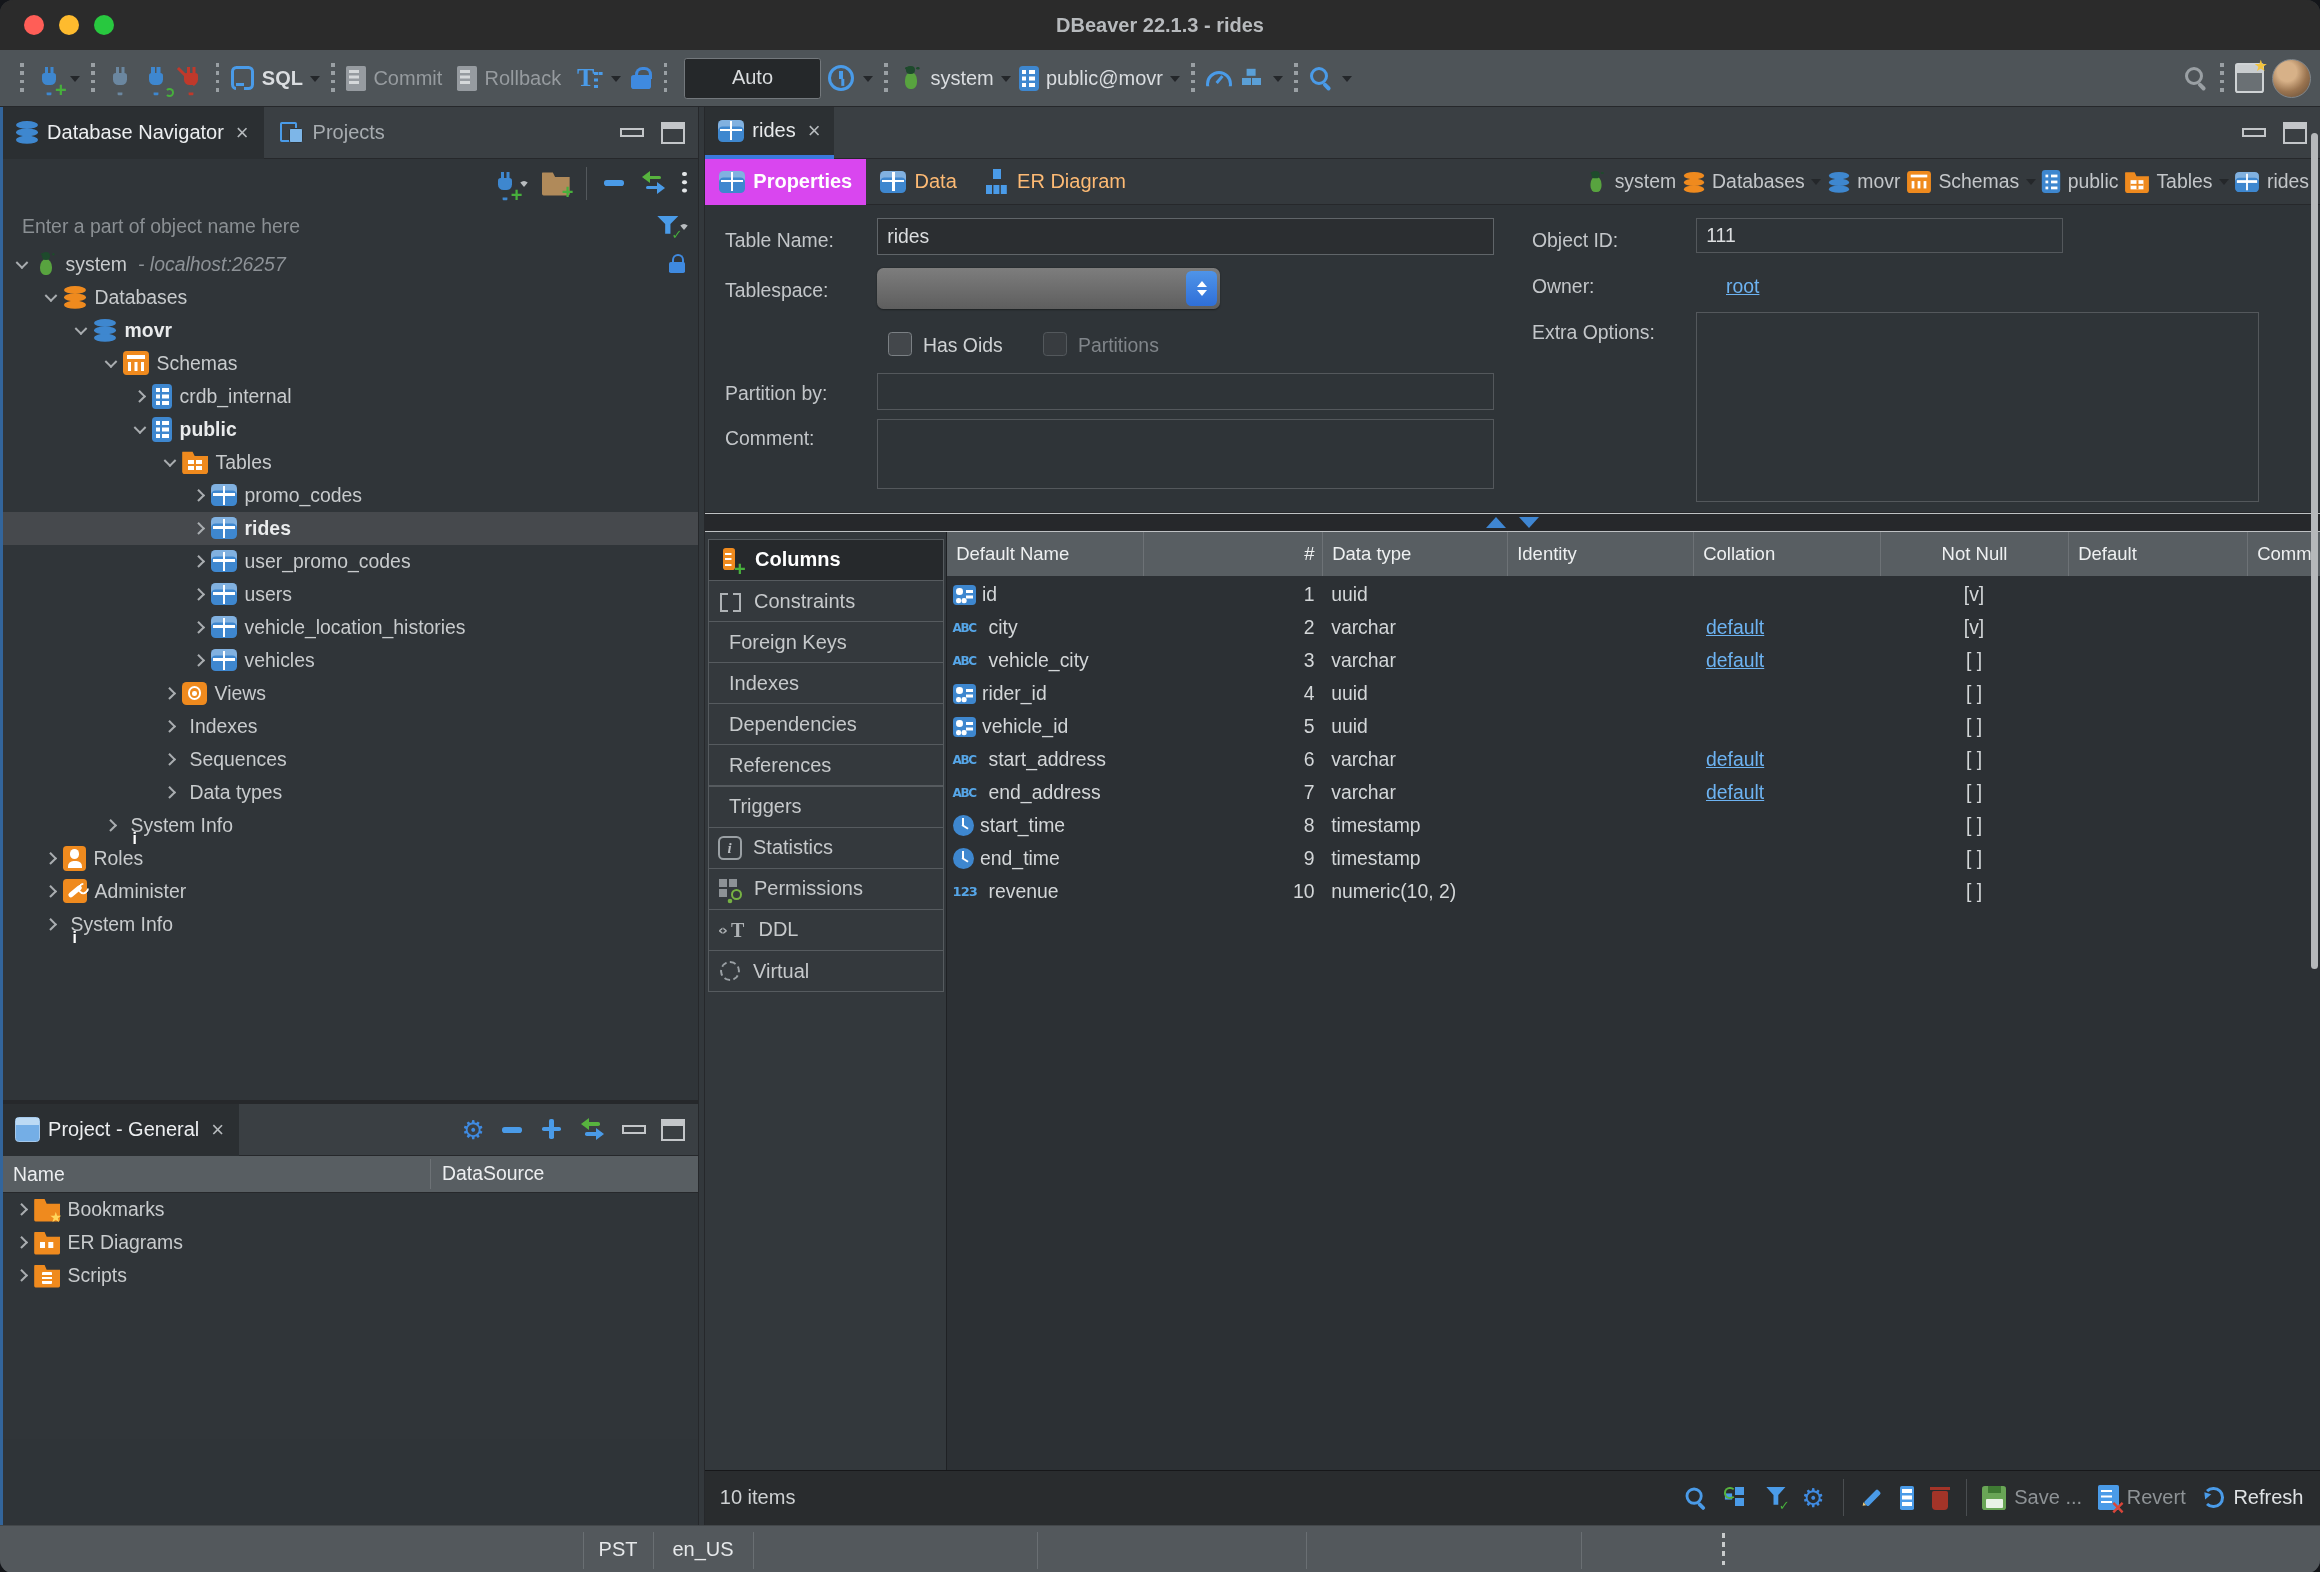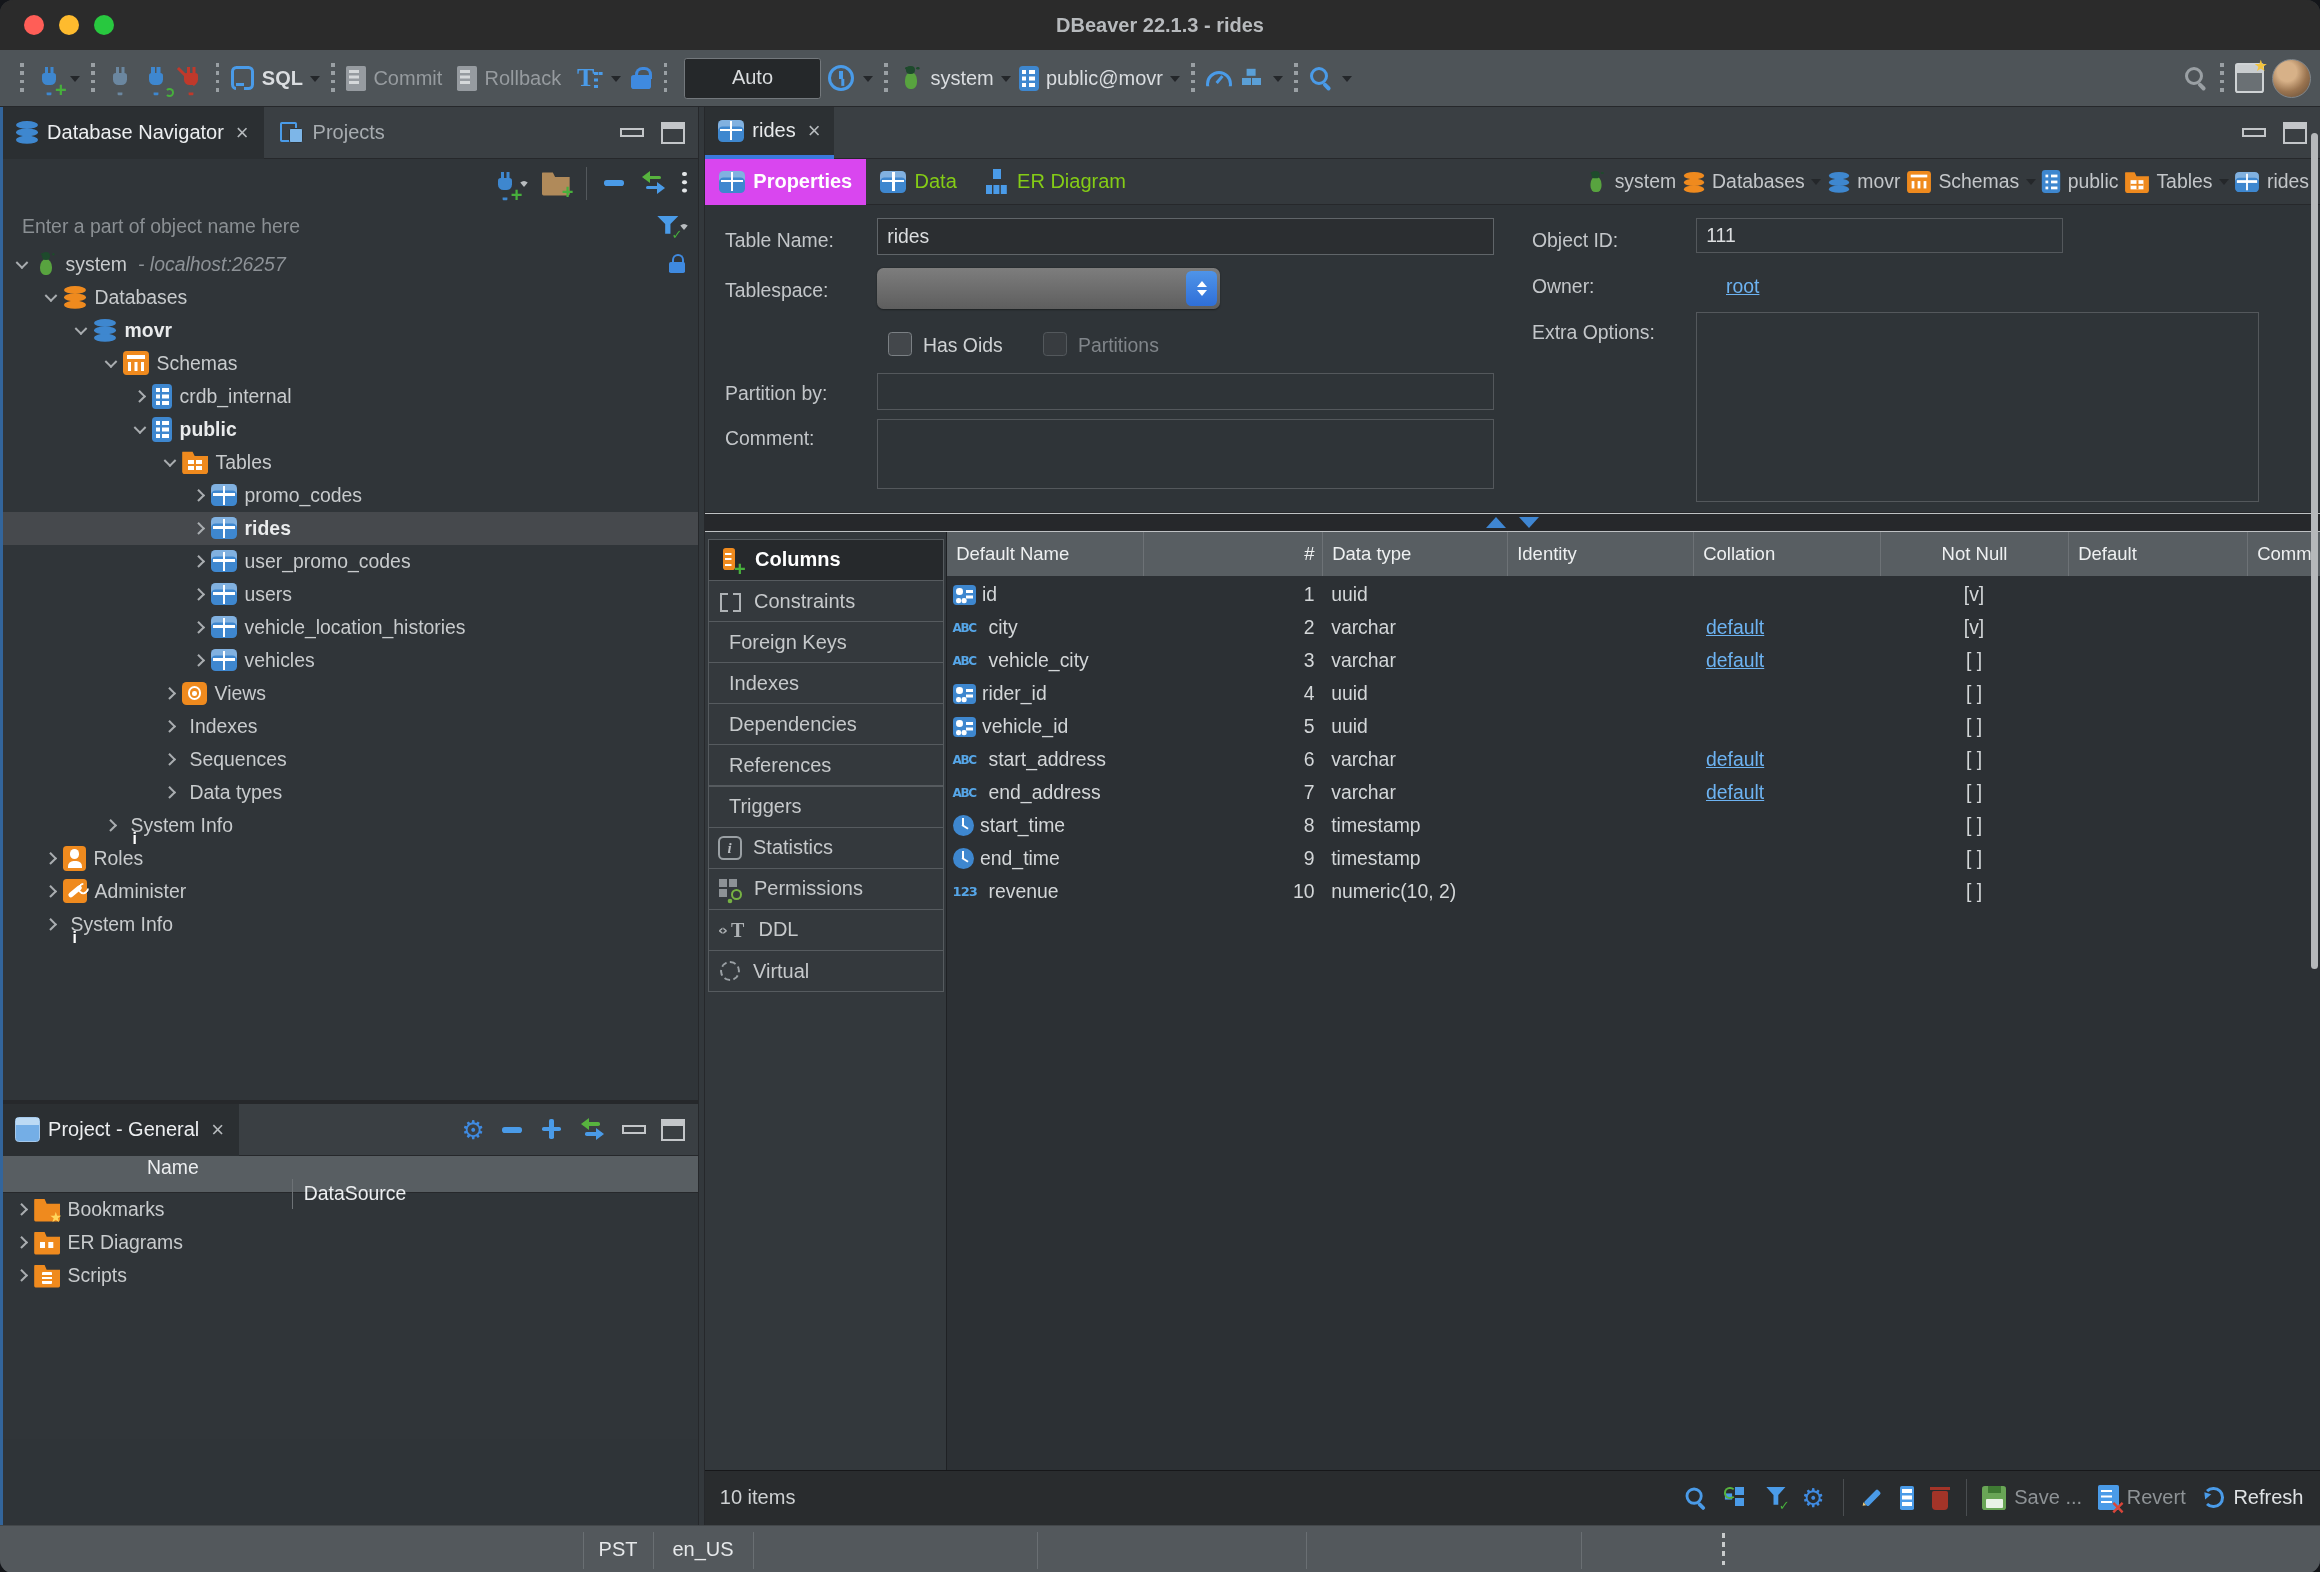--- a/index.html
+++ b/index.html
@@ -143,40 +143,40 @@
   .ic-folder-scr::after{left:8.3px;top:8.3px;width:9.2px;height:12px;background:linear-gradient(to bottom,transparent 2.8px,#ef8a1e 2.8px 4.6px,transparent 4.6px 7.4px,#ef8a1e 7.4px 9.2px,transparent 9.2px),#fff;border-radius:0.9px;}
   .ic-projects{width:26px;height:25px;}
   .ic-projects::before{left:1.8px;top:1.8px;width:13px;height:16.6px;border:2.8px solid #4a9be8;border-radius:1.8px;}
   .ic-projects::after{left:11px;top:8.3px;width:12px;height:13px;background:#7db6e8;border:1.8px solid #303539;border-radius:1.8px;}
   .ic-projgen{width:25px;height:25px;background:#74aee6;border:1.8px solid #a5c9ec;border-radius:3.7px;}
   .ic-projgen::before{left:0;right:0;top:0;height:6.5px;background:#bcdaf4;}
 
   
   .project{position:absolute;left:0;top:1104px;width:698px;height:335px;background:#303539;}
   .hsash{position:absolute;left:0;top:1100px;width:698px;height:3.7px;background:#26282b;}
-  .colhdr{height:37px;background:#585e62;border-bottom:0.9px solid #26282b;display:flex;align-items:center;font-size:19.4px;color:#eceef0;flex-direction:column;}
+  .colhdr{height:37px;background:#585e62;border-bottom:0.9px solid #26282b;display:flex;align-items:center;font-size:19.4px;color:#eceef0;}
   .colhdr .c1{width:430px;padding-left:13px;}
   .colhdr .c2{flex:1;border-left:0.9px solid #6d7276;padding-left:11px;height:29.5px;line-height:29.5px;}
   .ic-gearblue{width:26px;height:26px;}
   .ic-gearblue::before{content:"⚙";left:0;top:0;color:#3f8ae0;font-size:26px;line-height:26px;}
   .ic-plusblue{width:24px;height:24px;}
   .ic-plusblue::before{left:10px;top:1.8px;width:4.6px;height:20px;background:#4a9be8;border-radius:1.8px;}
   .ic-plusblue::after{left:2.8px;top:9.2px;width:19.4px;height:4.6px;background:#4a9be8;border-radius:1.8px;}
 
   
   .vsash{position:absolute;left:698px;top:107px;width:7.4px;height:1418px;background:#33383c;border-left:0.9px solid #26282b;border-right:0.9px solid #26282b;}
   .blueedge{position:absolute;left:0;top:107px;width:2.8px;height:1418px;background:#33659b;}
 
   
   .editor{position:absolute;left:705px;top:107px;width:1615px;height:1418px;background:#2f3438;}
   .etabbar{height:52px;background:#3a3f43;border-bottom:0.9px solid #26282b;display:flex;align-items:center;}
   .etab{height:52px;display:flex;align-items:center;gap:8.3px;padding:0 13px;font-size:20px;color:#e8eaec;background:#2c3033;border-bottom:4.6px solid #3b79dd;}
   .etabbar .winbtns{margin-left:auto;display:flex;gap:16.6px;margin-right:13px;align-items:center;}
   .viewbar{height:46px;background:#34393d;border-bottom:0.9px solid #26282b;display:flex;align-items:center;}
-  .vtab{height:46px;display:flex;align-items:center;gap:8.3px;padding:0 14px;font-size:20px;color:#84cc16;}
+  .vtab{height:46px;display:flex;align-items:center;gap:8.3px;padding:0 14px;font-size:20px;color:#fdba74;}
   .vtab.active{background:#d946ef;color:#ffffff;font-weight:bold;}
   .ic-erd{width:24px;height:25px;}
   .ic-erd::before{left:8.3px;top:0;width:8.3px;height:10px;background:#4a9be8;box-shadow:0 2.8px 0 0.9px #34393d;}
   .ic-erd::after{left:0.9px;bottom:0;width:6.5px;height:9.2px;background:#4a9be8;box-shadow:7.4px 0 0 #4a9be8,14.8px 0 0 #4a9be8;}
   .bcrumb{margin-left:auto;display:flex;align-items:center;gap:5.5px;margin-right:11px;}
   .bitem{display:flex;align-items:center;gap:6.5px;color:#c3c6c9;font-size:19.4px;}
   .bitem .ic{transform:scale(0.92);}
 
   
   .props{position:relative;height:308px;background:#2f3438;border-bottom:0.9px solid #26282b;}

